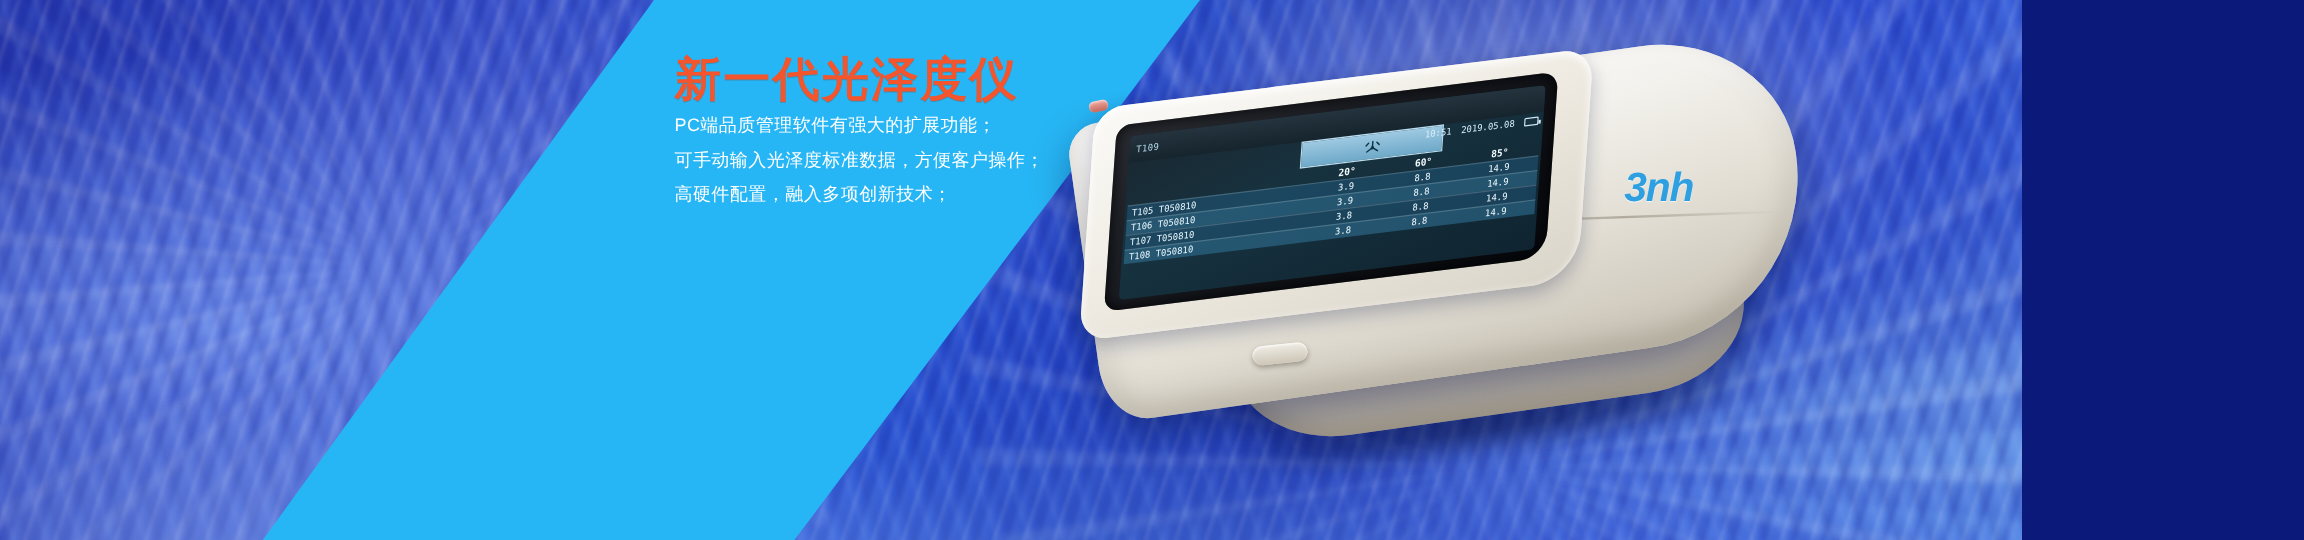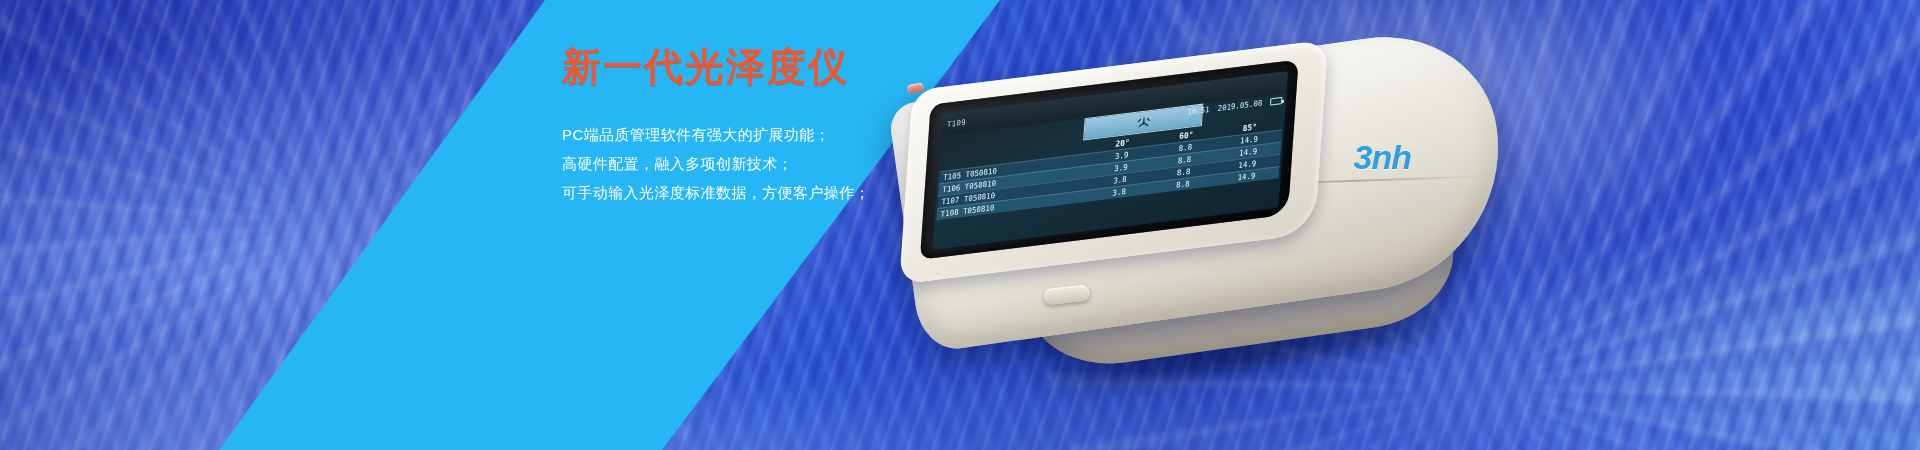--- a/index.html
+++ b/index.html
@@ -5,21 +5,21 @@
   * { margin:0; padding:0; box-sizing:border-box; }
   html, body {
     width:1920px; height:450px;
     overflow:hidden;
     font-family:"Liberation Sans", sans-serif;
     background:#0b1a7a;
   }
 
   #banner {
     position:relative;
-    width:1920px; height:450px;
+    width:1685px; height:450px;
     overflow:hidden;
   }
 
   
   .bg-base {
     position:absolute; inset:0;
     background:
       radial-gradient(ellipse 60% 90% at 12% 60%, #6f8de8 0%, rgba(111,141,232,0) 55%),
       radial-gradient(ellipse 45% 70% at 30% 30%, #4a5fd0 0%, rgba(74,95,208,0) 60%),
       radial-gradient(ellipse 70% 80% at 78% 45%, #2b47c8 0%, rgba(43,71,200,0) 62%),
@@ -108,21 +108,21 @@
     white-space:nowrap;
   }
   .series-list { margin-top:10px; }
   .series-line {
     font-size:27px;
     color:#ffffff;
     line-height:1.46;
     letter-spacing:1px;
     white-space:nowrap;
   }
-  .feature-list { margin-top:31px; }
+  .feature-list { margin-top:1px; }
   .feature-line {
     font-size:15px;
     color:#ffffff;
     line-height:1.95;
     letter-spacing:.4px;
     white-space:nowrap;
   }
 
   
   .device {
@@ -283,22 +283,22 @@
   <div class="bg-glow-top"></div>
 
   <div class="cyan-panel"></div>
 
   <div class="copy">
     <div class="headline">新一代光泽度仪</div>
 
 
     <div class="feature-list">
       <div class="feature-line">PC端品质管理软件有强大的扩展功能；</div>
+      <div class="feature-line">可手动输入光泽度标准数据，方便客户操作；</div>
       <div class="feature-line">高硬件配置，融入多项创新技术；</div>
-      <div class="feature-line">可手动输入光泽度标准数据，方便客户操作；</div>
     </div>
   </div>
 
   <div class="device">
     <div class="device-inner">
       <div class="dev-shadow"></div>
       <div class="dev-foot"></div>
       <div class="dev-body"></div>
       <div class="dev-seam"></div>
       <div class="dev-bezel"></div>

